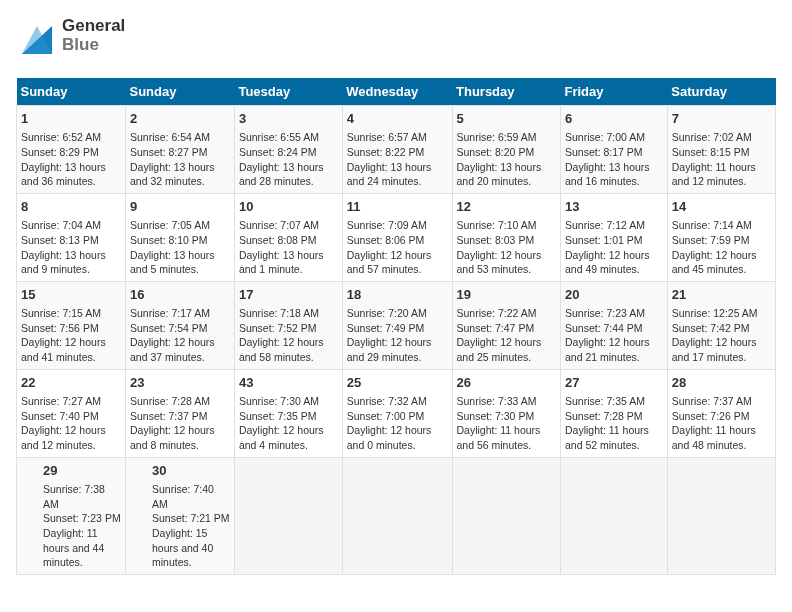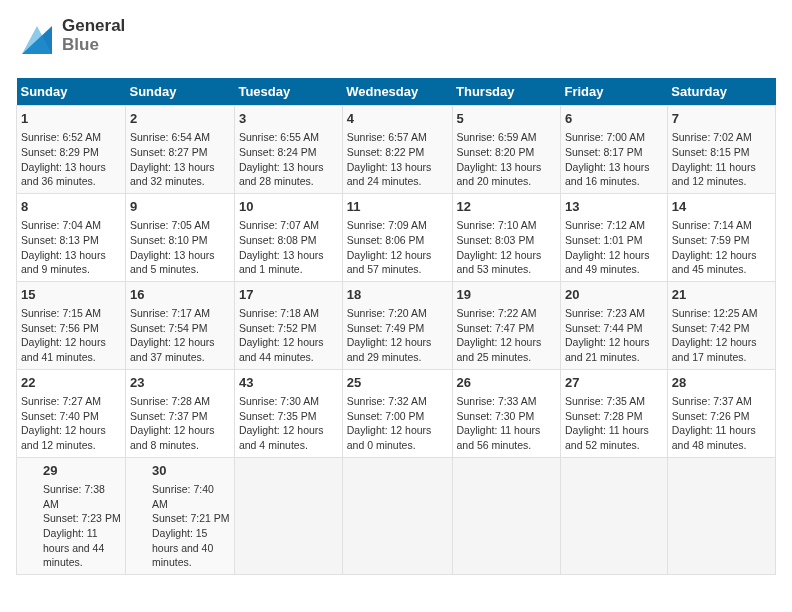--- a/index.html
+++ b/index.html
@@ -126,21 +126,21 @@
           <td><span class="day-num">9</span><span>Sunrise: 7:05 AM</span><br><span>Sunset: 8:10 PM</span><br><span>Daylight: 13 hours and 5 minutes.</span></td>
           <td><span class="day-num">10</span><span>Sunrise: 7:07 AM</span><br><span>Sunset: 8:08 PM</span><br><span>Daylight: 13 hours and 1 minute.</span></td>
           <td><span class="day-num">11</span><span>Sunrise: 7:09 AM</span><br><span>Sunset: 8:06 PM</span><br><span>Daylight: 12 hours and 57 minutes.</span></td>
           <td><span class="day-num">12</span><span>Sunrise: 7:10 AM</span><br><span>Sunset: 8:03 PM</span><br><span>Daylight: 12 hours and 53 minutes.</span></td>
           <td><span class="day-num">13</span><span>Sunrise: 7:12 AM</span><br><span>Sunset: 1:01 PM</span><br><span>Daylight: 12 hours and 49 minutes.</span></td>
           <td><span class="day-num">14</span><span>Sunrise: 7:14 AM</span><br><span>Sunset: 7:59 PM</span><br><span>Daylight: 12 hours and 45 minutes.</span></td>
         </tr>
         <tr>
           <td><span class="day-num">15</span><span>Sunrise: 7:15 AM</span><br><span>Sunset: 7:56 PM</span><br><span>Daylight: 12 hours and 41 minutes.</span></td>
           <td><span class="day-num">16</span><span>Sunrise: 7:17 AM</span><br><span>Sunset: 7:54 PM</span><br><span>Daylight: 12 hours and 37 minutes.</span></td>
-          <td><span class="day-num">17</span><span>Sunrise: 7:18 AM</span><br><span>Sunset: 7:52 PM</span><br><span>Daylight: 12 hours and 44 minutes.</span></td>
+          <td><span class="day-num">17</span><span>Sunrise: 7:18 AM</span><br><span>Sunset: 7:52 PM</span><br><span>Daylight: 12 hours and 58 minutes.</span></td>
           <td><span class="day-num">18</span><span>Sunrise: 7:20 AM</span><br><span>Sunset: 7:49 PM</span><br><span>Daylight: 12 hours and 29 minutes.</span></td>
           <td><span class="day-num">19</span><span>Sunrise: 7:22 AM</span><br><span>Sunset: 7:47 PM</span><br><span>Daylight: 12 hours and 25 minutes.</span></td>
           <td><span class="day-num">20</span><span>Sunrise: 7:23 AM</span><br><span>Sunset: 7:44 PM</span><br><span>Daylight: 12 hours and 21 minutes.</span></td>
           <td><span class="day-num">21</span><span>Sunrise: 12:25 AM</span><br><span>Sunset: 7:42 PM</span><br><span>Daylight: 12 hours and 17 minutes.</span></td>
         </tr>
         <tr>
           <td><span class="day-num">22</span><span>Sunrise: 7:27 AM</span><br><span>Sunset: 7:40 PM</span><br><span>Daylight: 12 hours and 12 minutes.</span></td>
           <td><span class="day-num">23</span><span>Sunrise: 7:28 AM</span><br><span>Sunset: 7:37 PM</span><br><span>Daylight: 12 hours and 8 minutes.</span></td>
           <td><span class="day-num">43</span><span>Sunrise: 7:30 AM</span><br><span>Sunset: 7:35 PM</span><br><span>Daylight: 12 hours and 4 minutes.</span></td>
           <td><span class="day-num">25</span><span>Sunrise: 7:32 AM</span><br><span>Sunset: 7:00 PM</span><br><span>Daylight: 12 hours and 0 minutes.</span></td>

